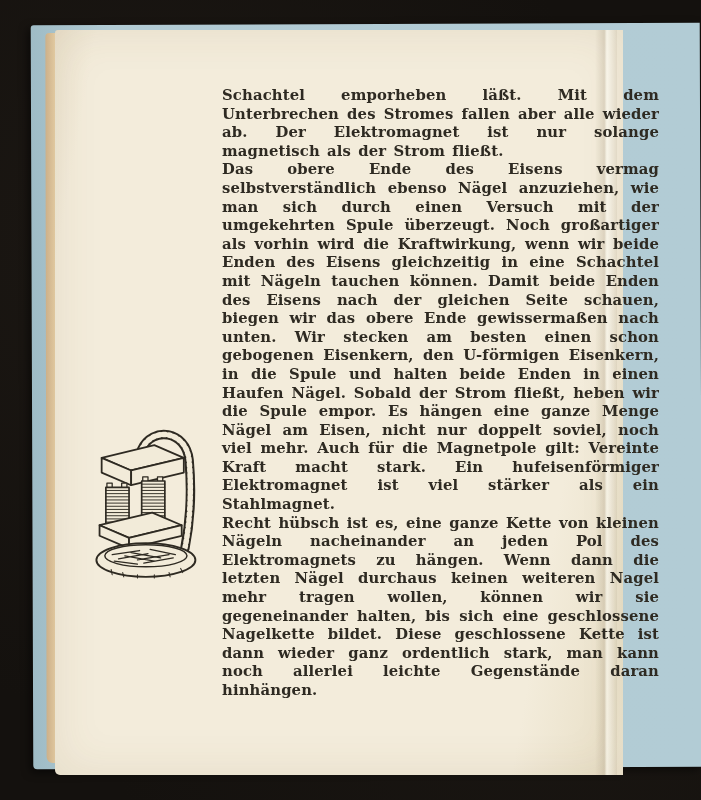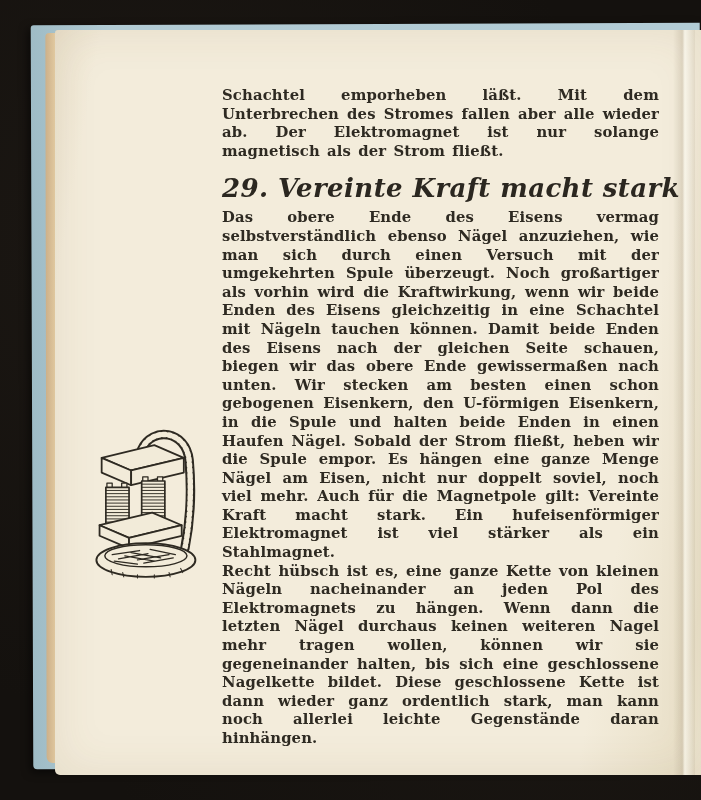--- a/index.html
+++ b/index.html
@@ -31,21 +31,21 @@
     left: 46px; top: 33px;
     width: 17px; height: 730px;
     background: linear-gradient(90deg, #c3a océan77 0%, #cdb089 10%, #e0c89f 55%, #efe2c2 100%);
     background: linear-gradient(90deg, #cdb089 0%, #e0c89f 55%, #efe2c2 100%);
     border-radius: 4px 0 0 6px;
     transform: rotate(-0.1deg);
   }
   .page {
     position: absolute;
     left: 55px; top: 30px;
-    width: 646px; height: 745px;
+    width: 568px; height: 745px;
     background: linear-gradient(100deg,
       #ece3cf 0%, #f3ecdb 6%,
       #f3ecdb 84%, #eae1ca 96%, #efe7d3 100%);
     border-radius: 3px 0 0 5px;
     box-shadow: inset 0 0 46px rgba(120, 90, 40, 0.10);
   }
   .crease {
     position: absolute; top: 0; right: 6px;
     width: 22px; height: 100%;
     background: linear-gradient(90deg,
@@ -96,21 +96,20 @@
 
 <div class="page-blue"></div>
 <div class="page-edge-stack"></div>
 
 <div class="page">
   <div class="crease"></div>
 
   <div class="content">
     <p class="body-text">Schachtel emporheben läßt. Mit dem Unterbrechen des Stromes fallen aber alle wieder ab. Der Elektromagnet ist nur solange magnetisch als der Strom fließt.</p>
 
-    <h2 class="heading">29. Vereinte Kraft macht stark</h2>
 
     <p class="body-text">Das obere Ende des Eisens vermag selbstverständlich ebenso Nägel anzuziehen, wie man sich durch einen Versuch mit der umgekehrten Spule überzeugt. Noch großartiger als vorhin wird die Kraftwirkung, wenn wir beide Enden des Eisens gleichzeitig in eine Schachtel mit Nägeln tauchen können. Damit beide Enden des Eisens nach der gleichen Seite schauen, biegen wir das obere Ende gewissermaßen nach unten. Wir stecken am besten einen schon gebogenen Eisenkern, den U-förmigen Eisenkern, in die Spule und halten beide Enden in einen Haufen Nägel. Sobald der Strom fließt, heben wir die Spule empor. Es hängen eine ganze Menge Nägel am Eisen, nicht nur doppelt soviel, noch viel mehr. Auch für die Magnetpole gilt: Vereinte Kraft macht stark. Ein hufeisenförmiger Elektromagnet ist viel stärker als ein Stahlmagnet.</p>
 
 
     <p class="body-text">Recht hübsch ist es, eine ganze Kette von kleinen Nägeln nacheinander an jeden Pol des Elektromagnets zu hängen. Wenn dann die letzten Nägel durchaus keinen weiteren Nagel mehr tragen wollen, können wir sie gegeneinander halten, bis sich eine geschlossene Nagelkette bildet. Diese geschlossene Kette ist dann wieder ganz ordentlich stark, man kann noch allerlei leichte Gegenstände daran hinhängen.</p>
 
   </div>
 
   <svg class="illu" viewBox="0 0 120 150" fill="none" stroke="#2e2a22" stroke-linecap="round" stroke-linejoin="round">
 

